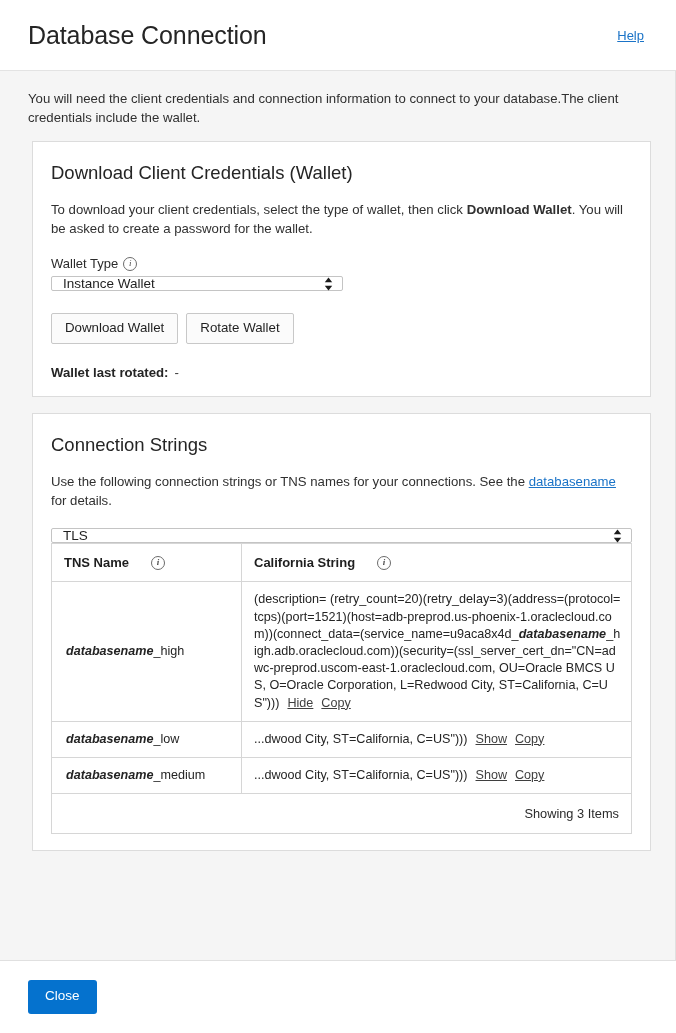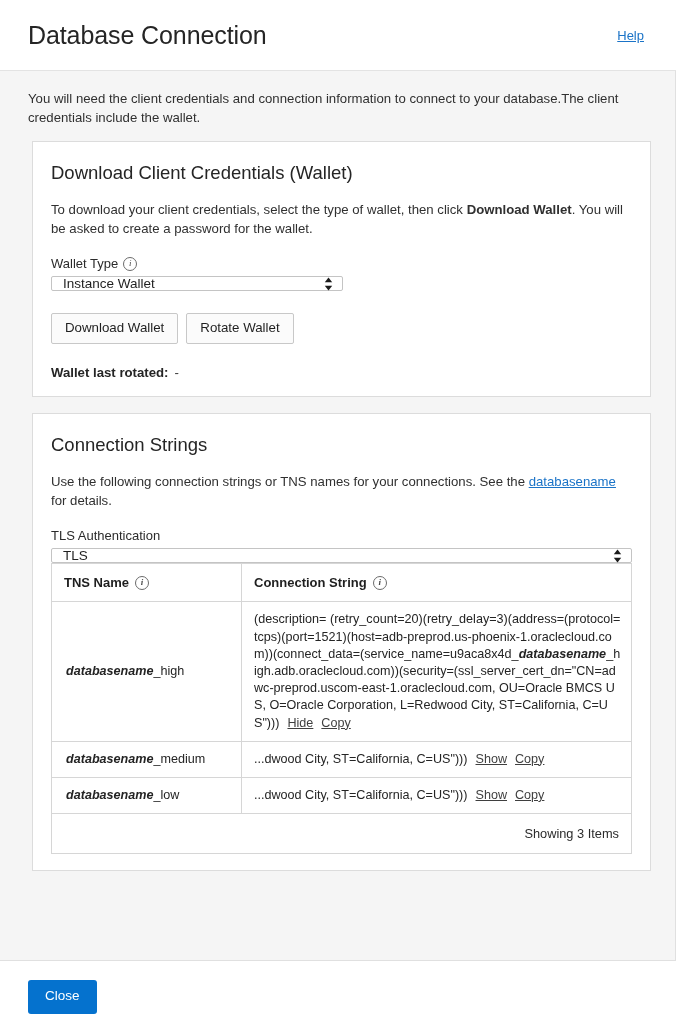--- a/index.html
+++ b/index.html
@@ -169,21 +169,21 @@
   }
   .tns-table th {
     text-align: left;
     font-size: 13px;
     font-weight: 700;
     color: #1f1f1f;
     padding: 11px 10px 11px 12px;
     border-bottom: 1px solid #d6d6d6;
     vertical-align: middle;
   }
-  .th-inner { display: flex; align-items: center; gap: 6px; }
+  .th-inner { display: flex; align-items: center; gap: 22px; }
   .tns-table td {
     font-size: 12.6px;
     color: #242424;
     padding: 9px 10px 9px 12px;
     border-bottom: 1px solid #d6d6d6;
     vertical-align: middle;
     word-break: break-all;
     line-height: 17.2px;
   }
   .col-tns { width: 190px; border-right: 1px solid #d6d6d6; }
@@ -270,23 +270,20 @@
       </div>
 
       <p class="rotated-line"><span class="lbl">Wallet last rotated:</span><span class="val">-</span></p>
     </div>
 
     <div class="card">
       <div class="card-title">Connection Strings</div>
 
       <p class="card-desc"><span>Use the following connection strings or TNS names for your connections. See the </span><a>databasename</a><span> for details.</span></p>
 
-      <div class="field-label">
-        <span>TLS Authentication</span>
-      </div>
 
       <div class="select-box select-tls">
         <span>TLS</span>
         <span class="chev">
           <svg width="9" height="6" viewBox="0 0 9 6">
               <path d="M4.5 0.4 L8.2 5.2 L0.8 5.2 Z" fill="#1b1b1b"></path>
             </svg>
           <svg width="9" height="6" viewBox="0 0 9 6">
               <path d="M4.5 5.6 L0.8 0.8 L8.2 0.8 Z" fill="#1b1b1b"></path>
             </svg>
@@ -297,37 +294,37 @@
         <thead>
           <tr>
             <th class="col-tns">
               <span class="th-inner">
                 <span>TNS Name</span>
                 <span class="info-icon">i</span>
               </span>
             </th>
             <th>
               <span class="th-inner">
-                <span>Connection String</span>
+                <span>California String</span>
                 <span class="info-icon">i</span>
               </span>
             </th>
           </tr>
         </thead>
         <tbody>
           <tr>
             <td class="col-tns"><span class="dbname">databasename</span><span class="suffix">_high</span></td>
             <td><span class="cs-text">(description= (retry_count=20)(retry_delay=3)(address=(protocol=tcps)(port=1521)(host=adb-preprod.us-phoenix-1.oraclecloud.com))(connect_data=(service_name=u9aca8x4d_</span><span class="dbname">databasename</span><span class="cs-text">_high.adb.oraclecloud.com))(security=(ssl_server_cert_dn="CN=adwc-preprod.uscom-east-1.oraclecloud.com, OU=Oracle BMCS US, O=Oracle Corporation, L=Redwood City, ST=California, C=US")))</span><a class="row-link">Hide</a><a class="row-link">Copy</a></td>
           </tr>
           <tr>
+            <td class="col-tns"><span class="dbname">databasename</span><span class="suffix">_low</span></td>
+            <td><span class="cs-text">...dwood City, ST=California, C=US")))</span><a class="row-link">Show</a><a class="row-link">Copy</a></td>
+          </tr>
+          <tr>
             <td class="col-tns"><span class="dbname">databasename</span><span class="suffix">_medium</span></td>
-            <td><span class="cs-text">...dwood City, ST=California, C=US")))</span><a class="row-link">Show</a><a class="row-link">Copy</a></td>
-          </tr>
-          <tr>
-            <td class="col-tns"><span class="dbname">databasename</span><span class="suffix">_low</span></td>
             <td><span class="cs-text">...dwood City, ST=California, C=US")))</span><a class="row-link">Show</a><a class="row-link">Copy</a></td>
           </tr>
           <tr class="footer-row">
             <td colspan="2">Showing 3 Items</td>
           </tr>
         </tbody>
       </table>
     </div>
 
   </div>

